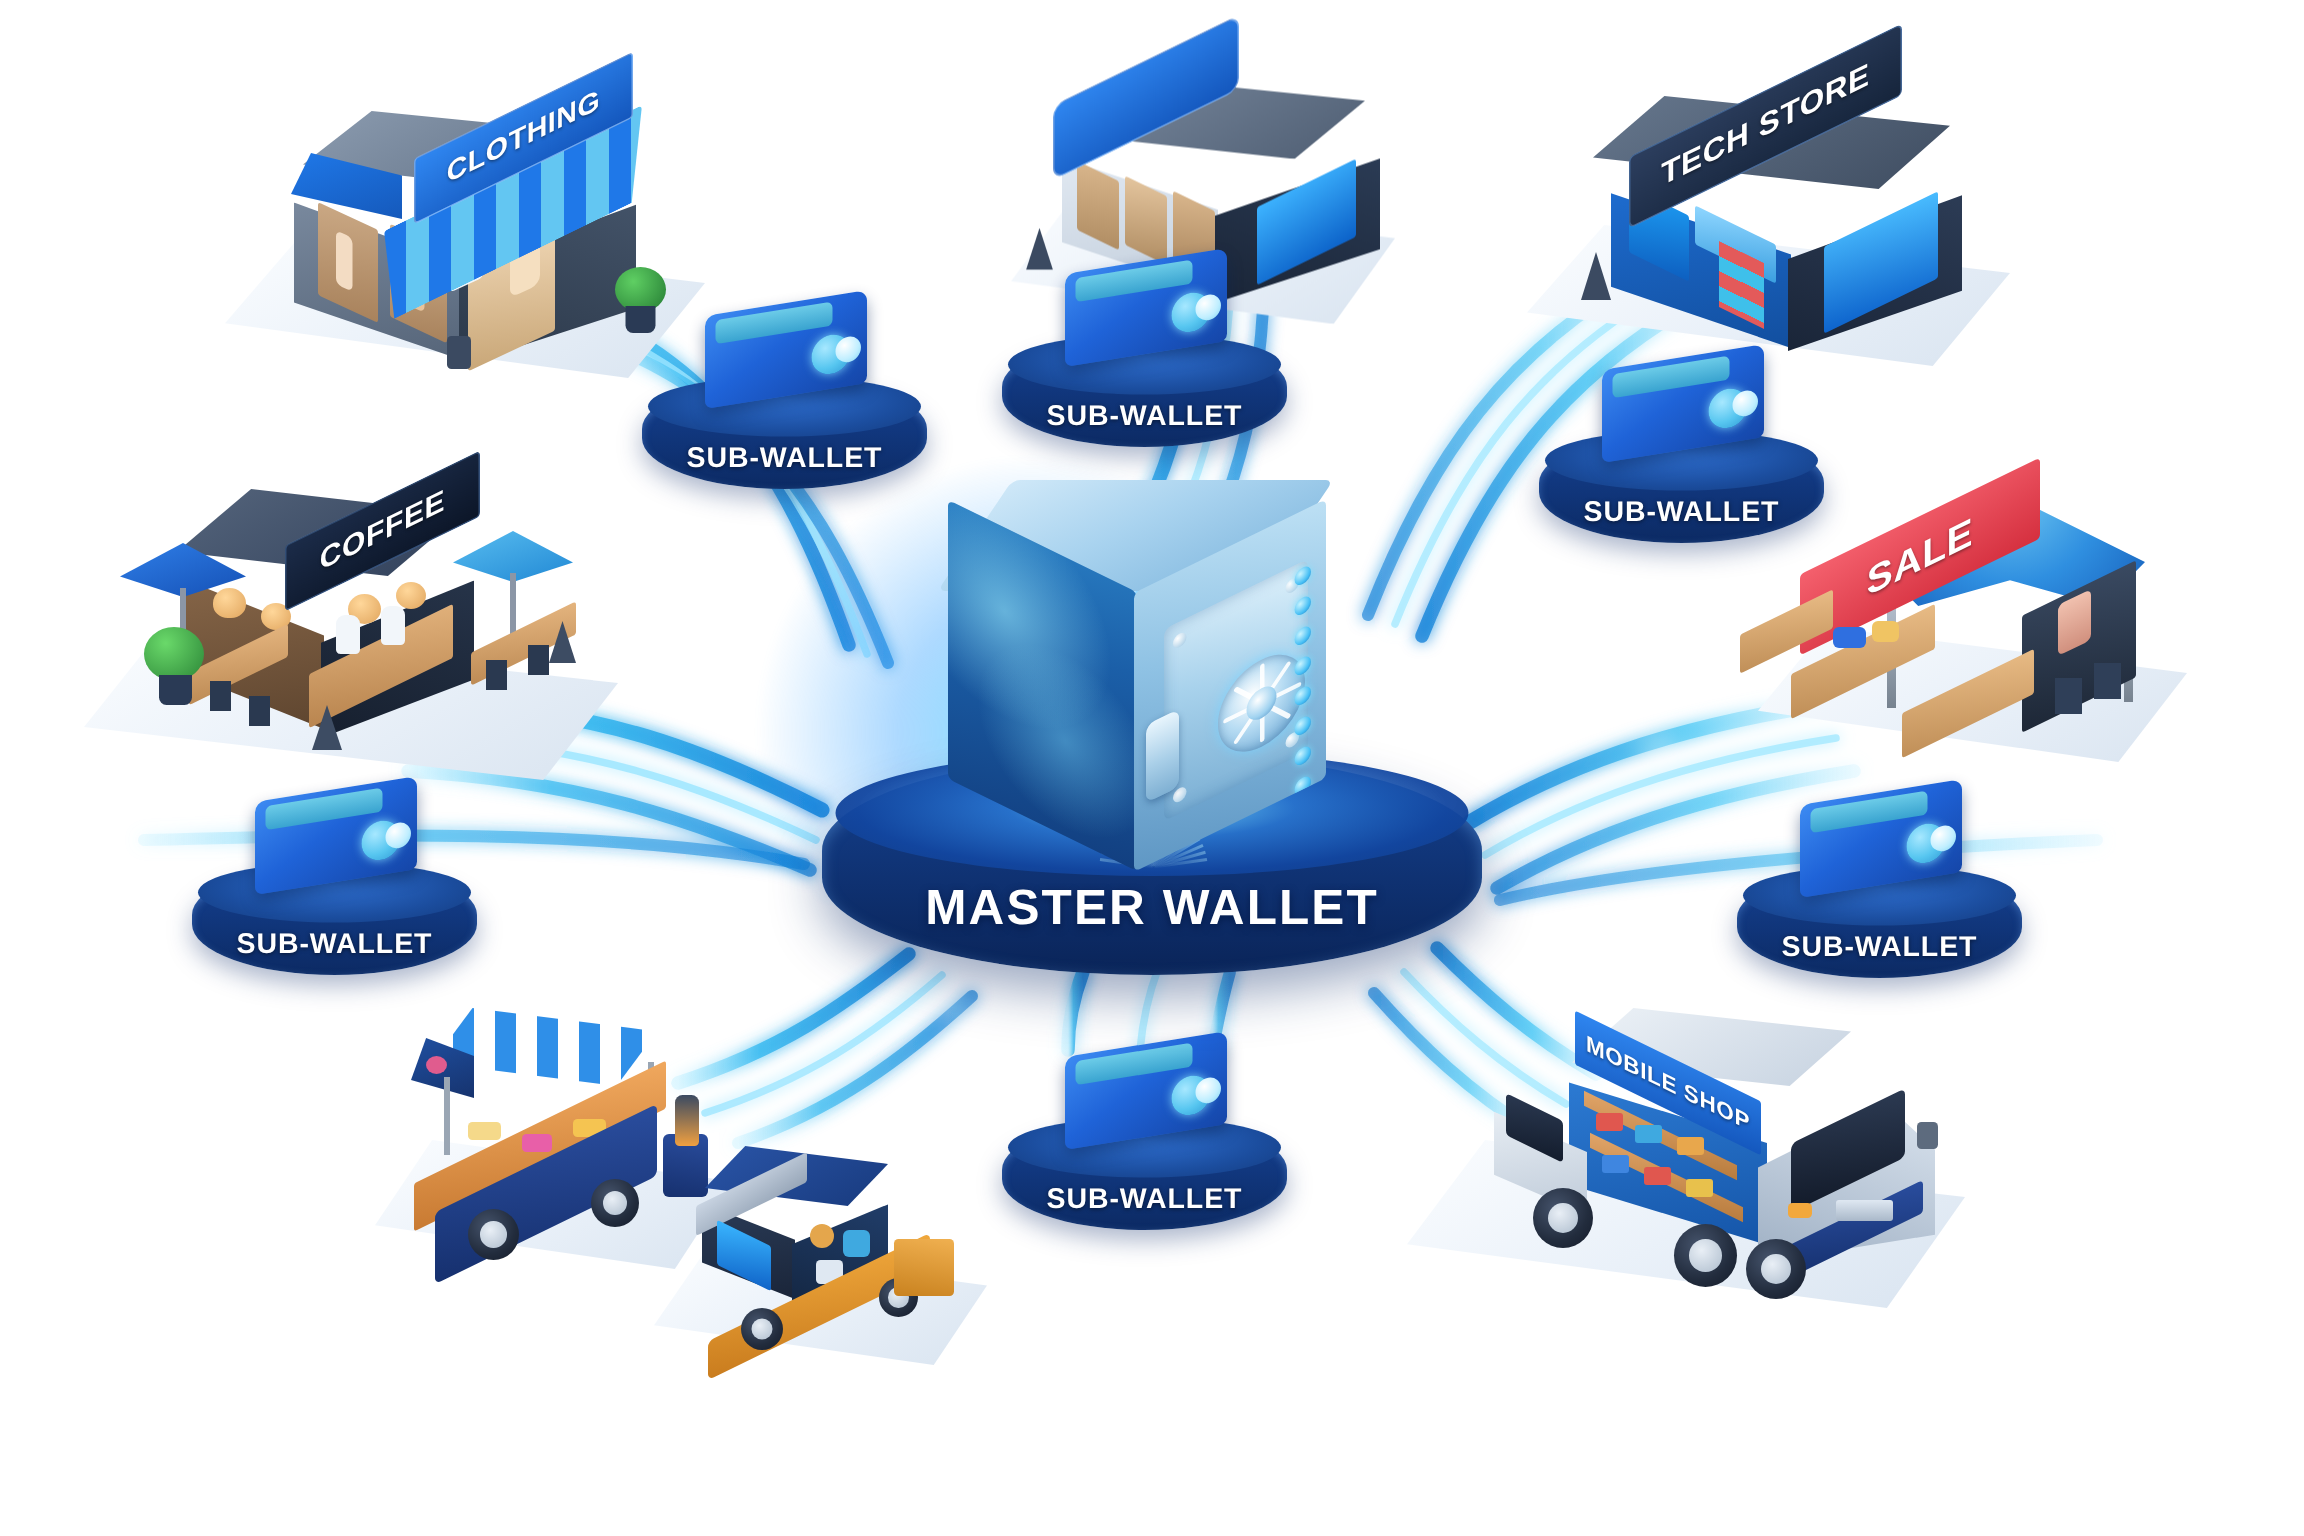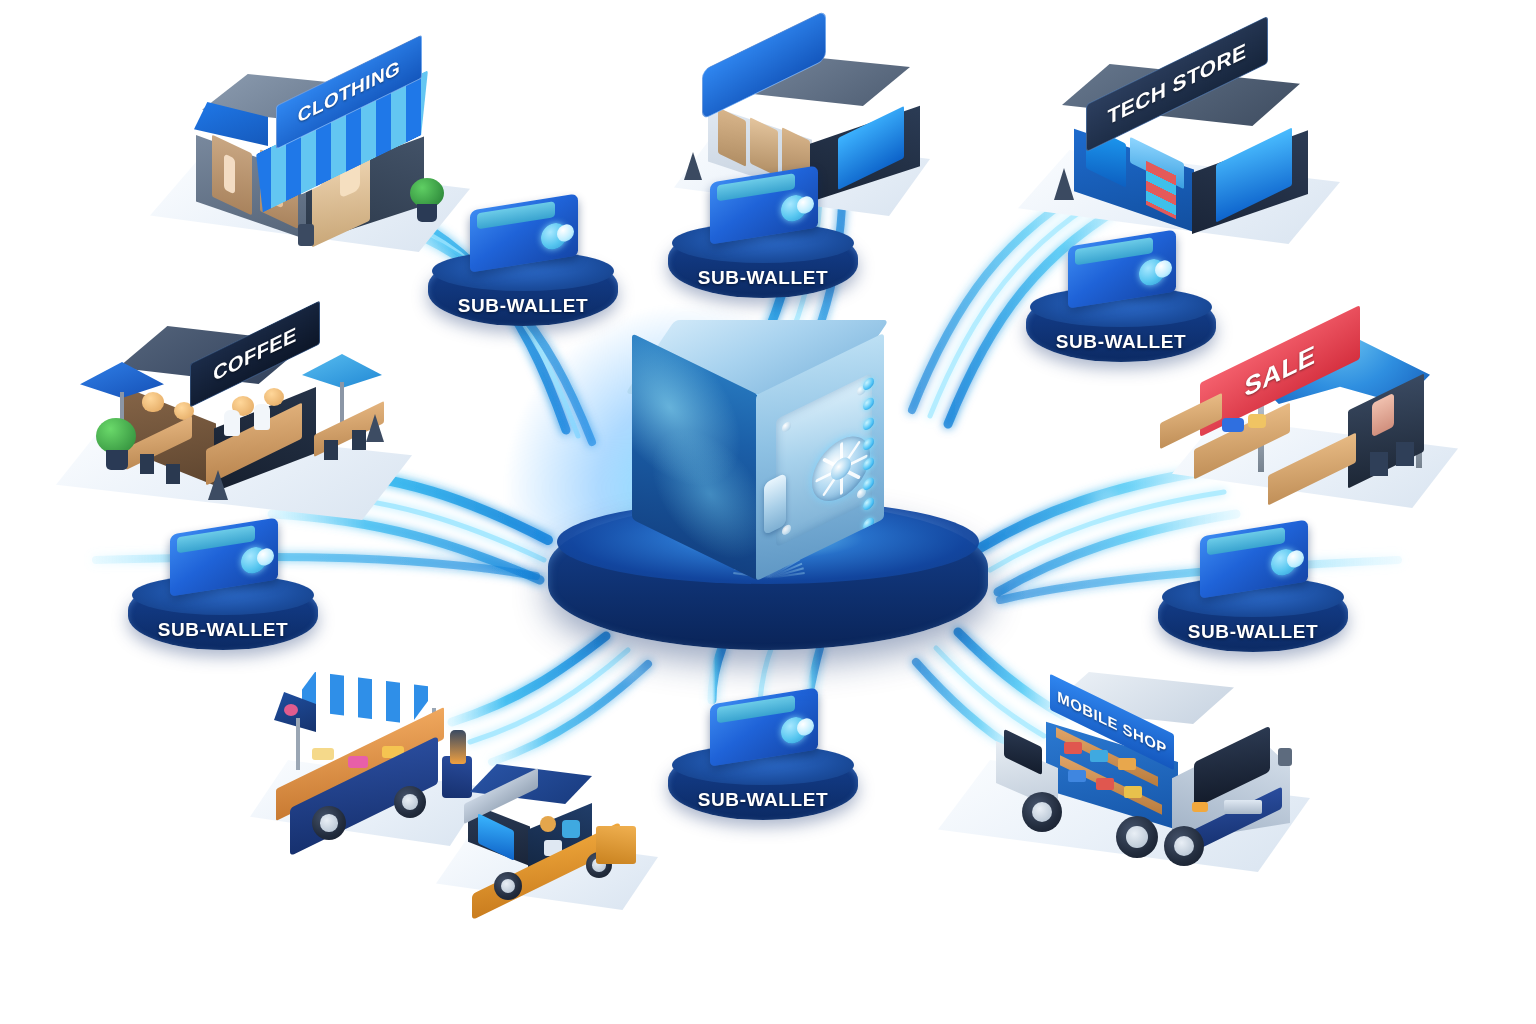--- a/index.html
+++ b/index.html
@@ -589,20 +589,21 @@
             <div class="mw-ray" style="transform: rotate(27.3333deg); opacity: 0.7;"></div>
             <div class="mw-ray" style="transform: rotate(35.1429deg); opacity: 0.65;"></div>
             <div class="mw-ray" style="transform: rotate(42.9524deg); opacity: 0.61;"></div>
             <div class="mw-ray" style="transform: rotate(50.7619deg); opacity: 0.57;"></div>
             <div class="mw-ray" style="transform: rotate(58.5714deg); opacity: 0.52;"></div>
             <div class="mw-ray" style="transform: rotate(66.381deg); opacity: 0.48;"></div>
             <div class="mw-ray" style="transform: rotate(74.1905deg); opacity: 0.44;"></div>
             <div class="mw-ray" style="transform: rotate(82deg); opacity: 0.39;"></div>
           </div>
       </div>
+      <div class="mw-label">MASTER WALLET</div>
     </div>
 
     <div class="safe">
       <div class="safe-top"></div>
       <div class="safe-left"></div>
       <div class="safe-right">
         <div class="safe-door">
           <div class="safe-dial" id="safe-dial">
               <div class="safe-spoke" style="transform: rotate(0deg);"></div>
               <div class="safe-spoke" style="transform: rotate(45deg);"></div>

